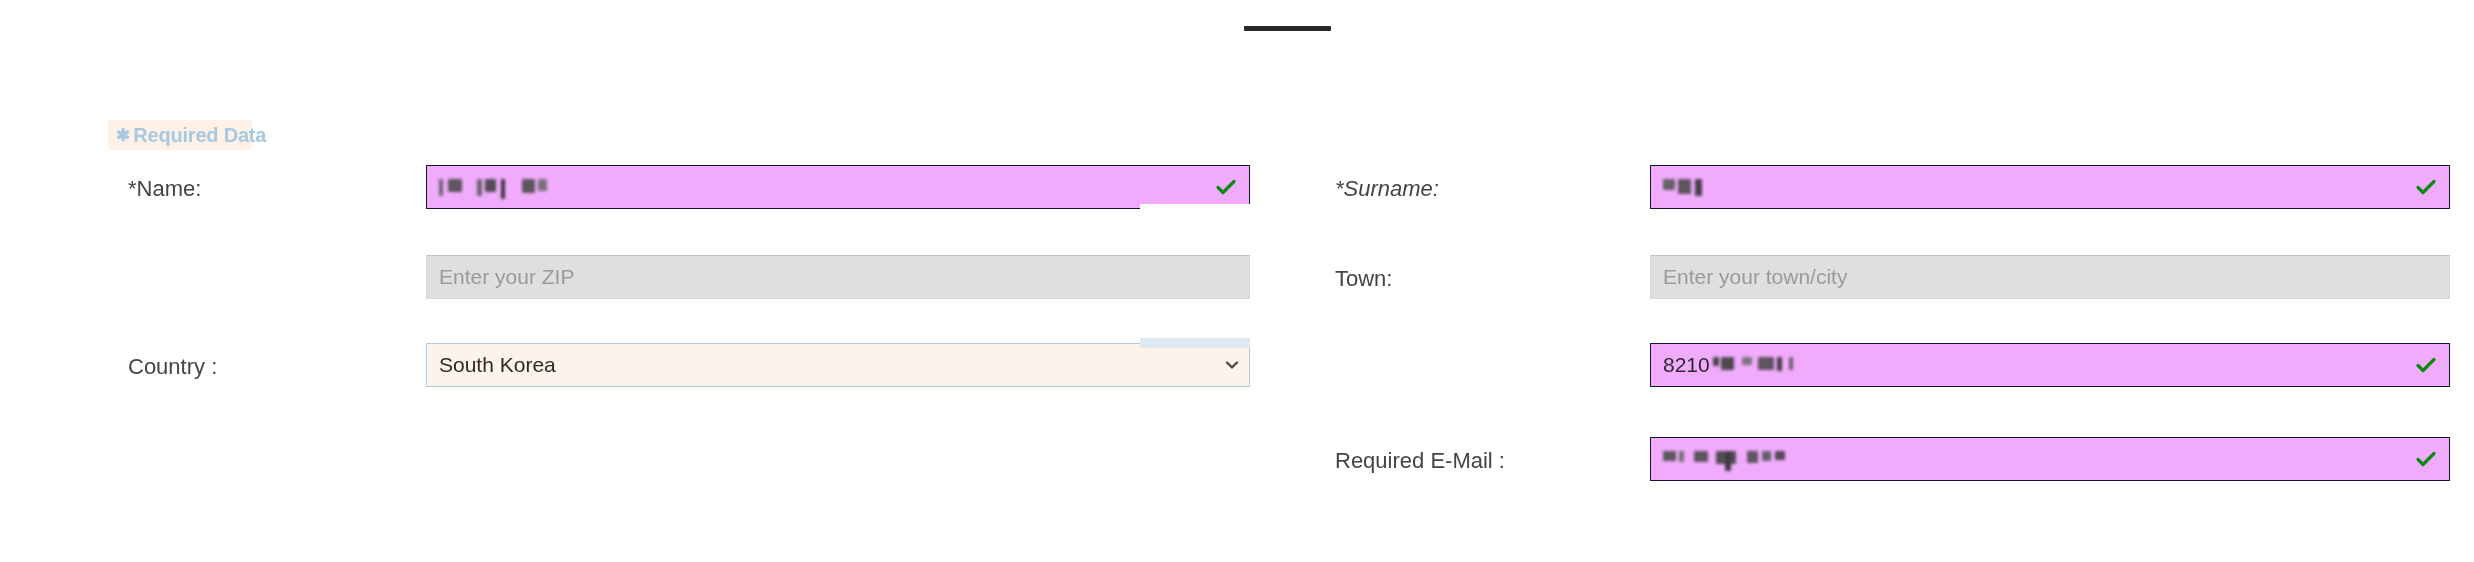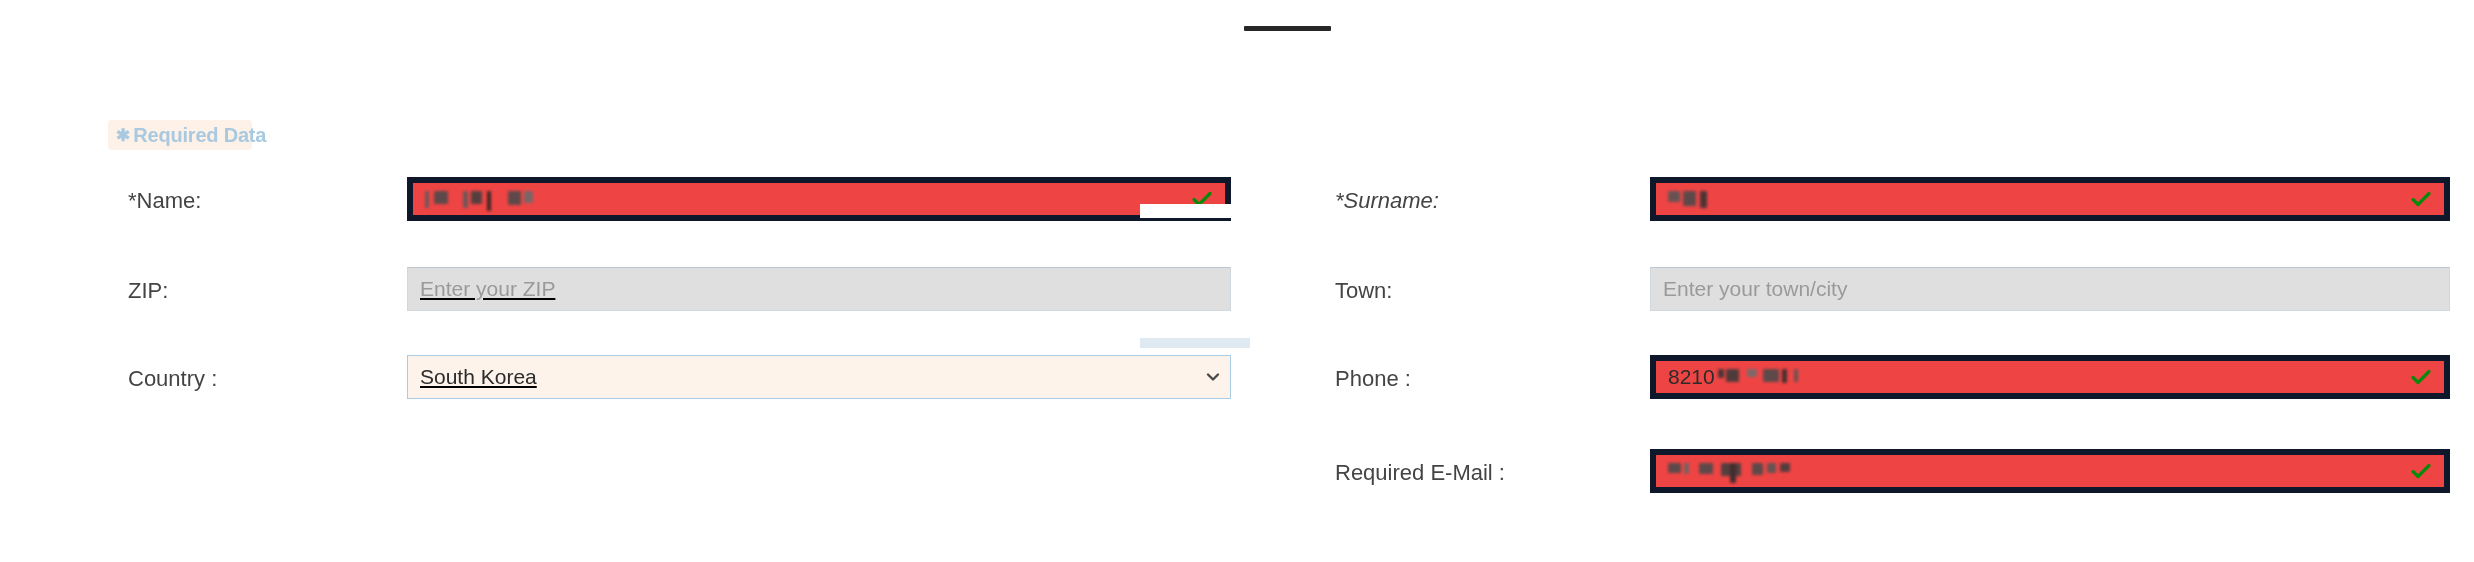--- a/index.html
+++ b/index.html
@@ -64,21 +64,20 @@
   .form-grid {
     position: absolute;
     left: 0;
     top: 0;
     width: 2474px;
     height: 562px;
   }
   .form-row {
     position: absolute;
     height: 48px;
-    margin-top: 12px;
   }
   .col-left  { left: 128px; width: 1120px; }
   .col-right { left: 1335px; width: 1120px; }
 
   .field-label {
     position: absolute;
     left: 0;
     top: 0;
     height: 48px;
     line-height: 48px;
@@ -87,30 +86,30 @@
     white-space: nowrap;
   }
   .col-left  .field-label { width: 285px; }
   .col-right .field-label { width: 285px; }
 
   .field-control {
     position: absolute;
     top: 0;
     height: 44px;
   }
-  .col-left  .field-control { left: 279px; width: 824px; text-decoration: underline; }
+  .col-left  .field-control { left: 298px; width: 824px; }
   .col-right .field-control { left: 315px; width: 800px; }
 
   .input-box {
     position: relative;
     box-sizing: border-box;
     width: 100%;
     height: 44px;
-    border: 6px solid #0f172a;
-    background: #ef4444;
+    border: 1px solid #0f172a;
+    background: #f0abfc;
     display: flex;
     align-items: center;
     padding: 0 12px;
     font-size: 21px;
     color: #333333;
   }
   .input-box.empty-gray {
     background: #dfdfdf;
     border: 1px solid #cfd8de;
     border-top-color: #bcc6cd;
@@ -232,21 +231,20 @@
           <span class="check-icon">
             <svg width="22" height="22" viewBox="0 0 22 22" aria-hidden="true">
               <path d="M3 11.5 L8 16.5 L19 5.5" fill="none" stroke="currentColor" stroke-width="3.2" stroke-linecap="round" stroke-linejoin="round"></path>
             </svg>
           </span>
         </div>
       </div>
     </div>
 
     <div class="form-row col-left" style="top:255px;">
-      <div class="field-label">ZIP:</div>
       <div class="field-control">
         <div class="input-box empty-gray">
           <span class="placeholder">Enter your ZIP</span>
         </div>
       </div>
     </div>
 
     <div class="form-row col-right" style="top:255px;">
       <div class="field-label">Town:</div>
       <div class="field-control">
@@ -264,21 +262,20 @@
           <span class="chevron-icon">
             <svg width="14" height="14" viewBox="0 0 14 14" aria-hidden="true">
               <path d="M2 4.5 L7 9.5 L12 4.5" fill="none" stroke="currentColor" stroke-width="2.4" stroke-linecap="round" stroke-linejoin="round"></path>
             </svg>
           </span>
         </div>
       </div>
     </div>
 
     <div class="form-row col-right" style="top:343px;">
-      <div class="field-label">Phone :</div>
       <div class="field-control">
         <div class="input-box">
           <span class="value-text">8210</span>
           <span class="redacted" style="width:108px;margin-left:3px;">
             <i style="left:0px;width:6px;height:9px;background:#333;"></i>
             <i style="left:8px;width:13px;height:13px;background:#3a3a3a;"></i>
             <i style="left:29px;width:10px;height:8px;background:#6e6e6e;"></i>
             <i style="left:45px;width:16px;height:13px;background:#4a4a4a;"></i>
             <i style="left:64px;width:5px;height:14px;background:#2d2d2d;"></i>
             <i style="left:76px;width:4px;height:13px;background:#555;"></i>

